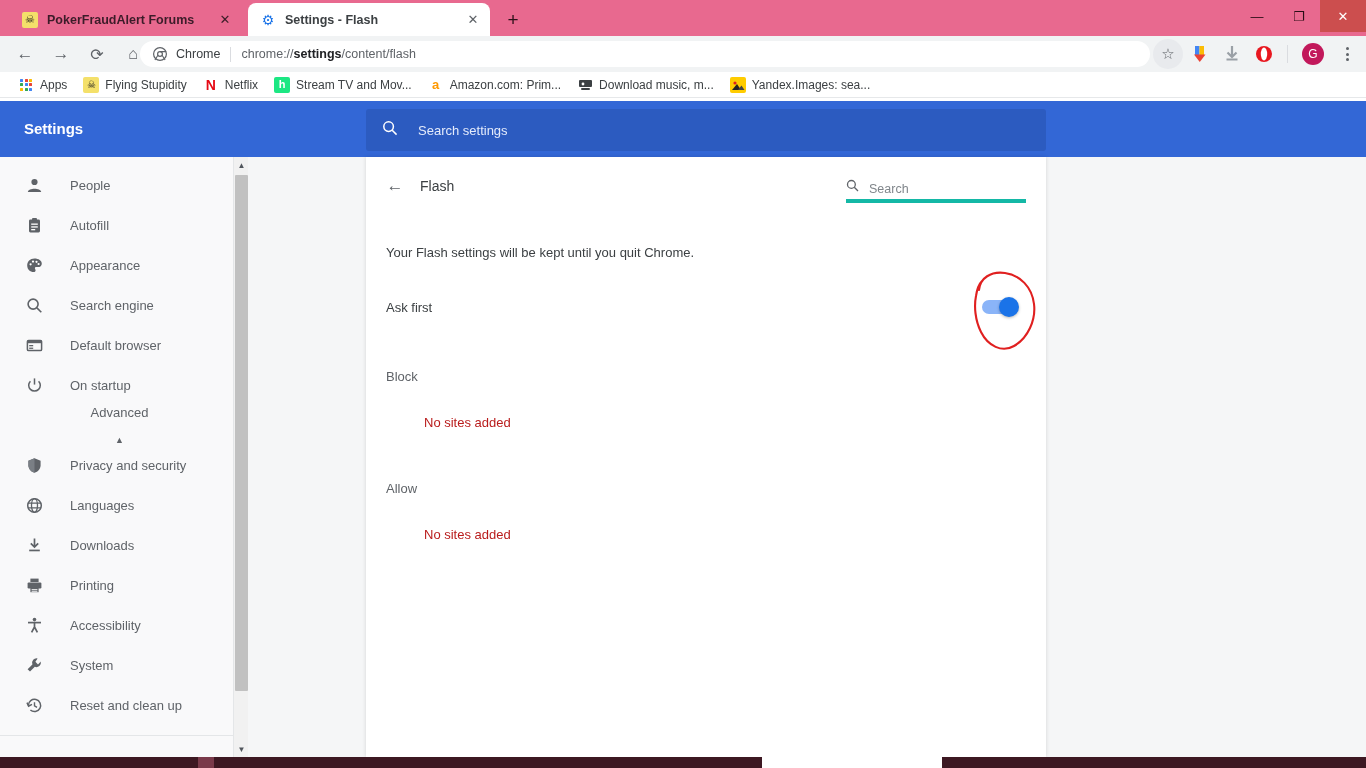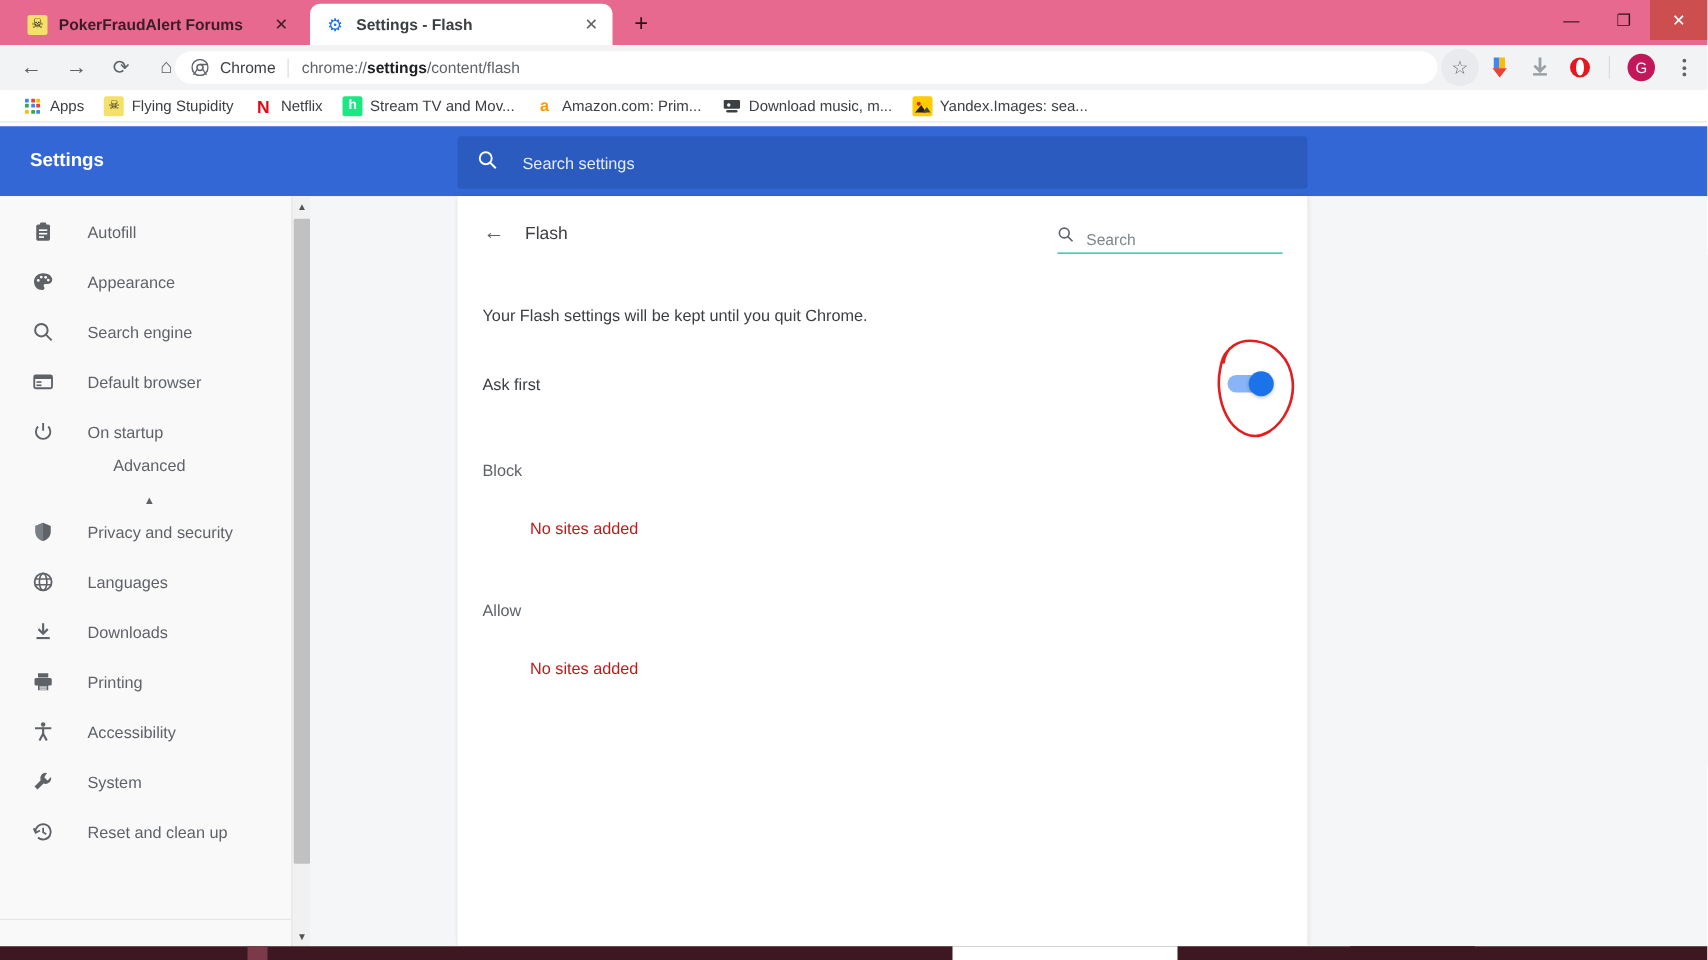--- a/index.html
+++ b/index.html
@@ -192,21 +192,21 @@
   }
   .back-arrow {
     width: 30px; height: 30px; margin-left: 14px; border-radius: 50%;
     display: flex; align-items: center; justify-content: center;
     color: #5f6368; font-size: 17px;
   }
   .card-title { margin-left: 10px; color: #3c4043; font-size: 14px; }
   .card-search {
     position: absolute; right: 20px; bottom: 12px; width: 180px;
     display: flex; align-items: flex-end; padding-bottom: 3px;
-    border-bottom: 1px solid #14b8a6;
+    border-bottom: 4px solid #14b8a6;
   }
   .card-search .mag2 { margin-right: 10px; color: #5f6368; }
   .card-search .ph2 { color: #80868b; font-size: 12.5px; }
 
   .card-note {
     position: absolute; left: 20px; top: 88px;
     color: #3c4043; font-size: 13px;
   }
   .toggle-row {
     position: absolute; left: 20px; top: 128px; width: 640px; height: 44px;
@@ -385,20 +385,29 @@
         </svg>
     </span>
     <span class="ph">Search settings</span>
   </div>
 
   <div class="page-body">
 
     <div class="sidebar">
       <div class="nav-sep"></div>
 
+      <div class="nav-item">
+        <span class="nav-ico">
+          <svg width="17" height="17" viewBox="0 0 17 17">
+              <circle cx="8.5" cy="5" r="3.1" fill="#5f6368"></circle>
+              <path d="M1.8 15 C2.4 10.8 14.6 10.8 15.2 15 Z" fill="#5f6368"></path>
+            </svg>
+        </span>
+        <span>People</span>
+      </div>
 
       <div class="nav-item">
         <span class="nav-ico">
           <svg width="17" height="17" viewBox="0 0 17 17">
               <rect x="3" y="2.5" width="11" height="13" rx="1.4" fill="#5f6368"></rect>
               <rect x="6" y="1" width="5" height="2.6" rx="1" fill="#5f6368"></rect>
               <rect x="5.2" y="6.5" width="6.6" height="1.3" fill="#fff"></rect>
               <rect x="5.2" y="9.3" width="6.6" height="1.3" fill="#fff"></rect>
               <rect x="5.2" y="12" width="4" height="1.3" fill="#fff"></rect>
             </svg>

